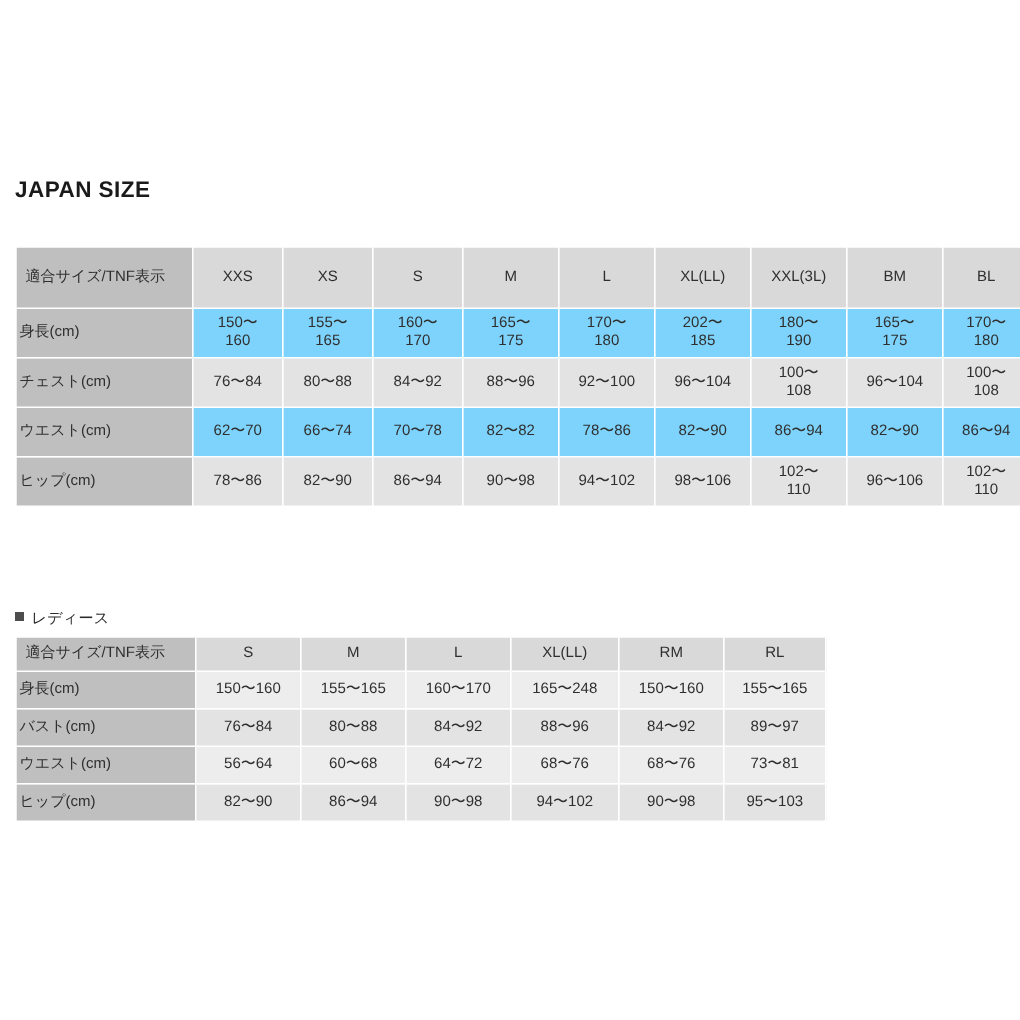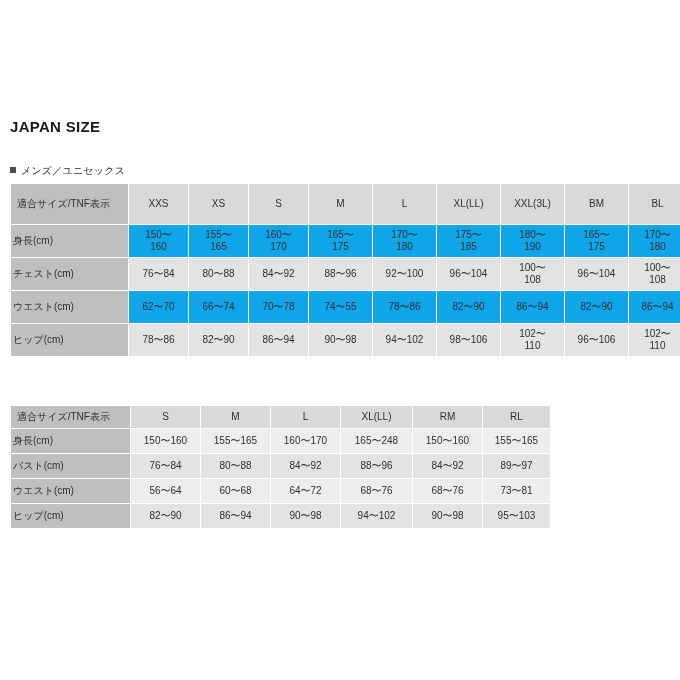--- a/index.html
+++ b/index.html
@@ -103,21 +103,21 @@
   table.mens thead th.rowhead {
     background: #bfbfbf;
     font-weight: normal;
   }
   table.ladies tbody th.rowhead,
   table.ladies thead th.rowhead {
     background: #bfbfbf;
     font-weight: normal;
   }
   table.mens tbody td {
-    background: #0ea5e9;
+    background: #7dd3fc;
     height: 32px;
   }
   table.mens tbody tr.alt td {
     background: #e3e3e3;
   }
   table.ladies tbody td {
     background: #ededed;
     height: 24px;
     margin-top: 14px;
   }
@@ -142,23 +142,20 @@
   }
 </style>
 </head>
 <body>
 
 <div class="page">
 
   <div class="title">JAPAN SIZE</div>
 
   <div class="block-mens">
-    <div class="section-label">
-      <span class="sq"></span><span>メンズ／ユニセックス</span>
-    </div>
     <table class="mens">
       <colgroup>
         <col style="width:118px">
         <col style="width:60px">
         <col style="width:60px">
         <col style="width:60px">
         <col style="width:64px">
         <col style="width:64px">
         <col style="width:64px">
         <col style="width:64px">
@@ -196,21 +193,21 @@
             </td>
           <td>
               <span class="cell-two">165〜
 175</span>
             </td>
           <td>
               <span class="cell-two">170〜
 180</span>
             </td>
           <td>
-              <span class="cell-two">175〜
+              <span class="cell-two">202〜
 185</span>
             </td>
           <td>
               <span class="cell-two">180〜
 190</span>
             </td>
           <td>
               <span class="cell-two">165〜
 175</span>
             </td>
@@ -256,21 +253,21 @@
           <td>
               <span class="cell-two">62〜70</span>
             </td>
           <td>
               <span class="cell-two">66〜74</span>
             </td>
           <td>
               <span class="cell-two">70〜78</span>
             </td>
           <td>
-              <span class="cell-two">74〜55</span>
+              <span class="cell-two">82〜82</span>
             </td>
           <td>
               <span class="cell-two">78〜86</span>
             </td>
           <td>
               <span class="cell-two">82〜90</span>
             </td>
           <td>
               <span class="cell-two">86〜94</span>
             </td>
@@ -312,20 +309,23 @@
               <span class="cell-two">102〜
 110</span>
             </td>
         </tr>
       </tbody>
     </table>
   </div>
 
 
   <div class="block-ladies">
+    <div class="section-label">
+      <span class="sq"></span><span>レディース</span>
+    </div>
     <table class="ladies">
       <colgroup>
         <col style="width:120px">
         <col style="width:70px">
         <col style="width:70px">
         <col style="width:70px">
         <col style="width:72px">
         <col style="width:70px">
         <col style="width:68px">
       </colgroup>

